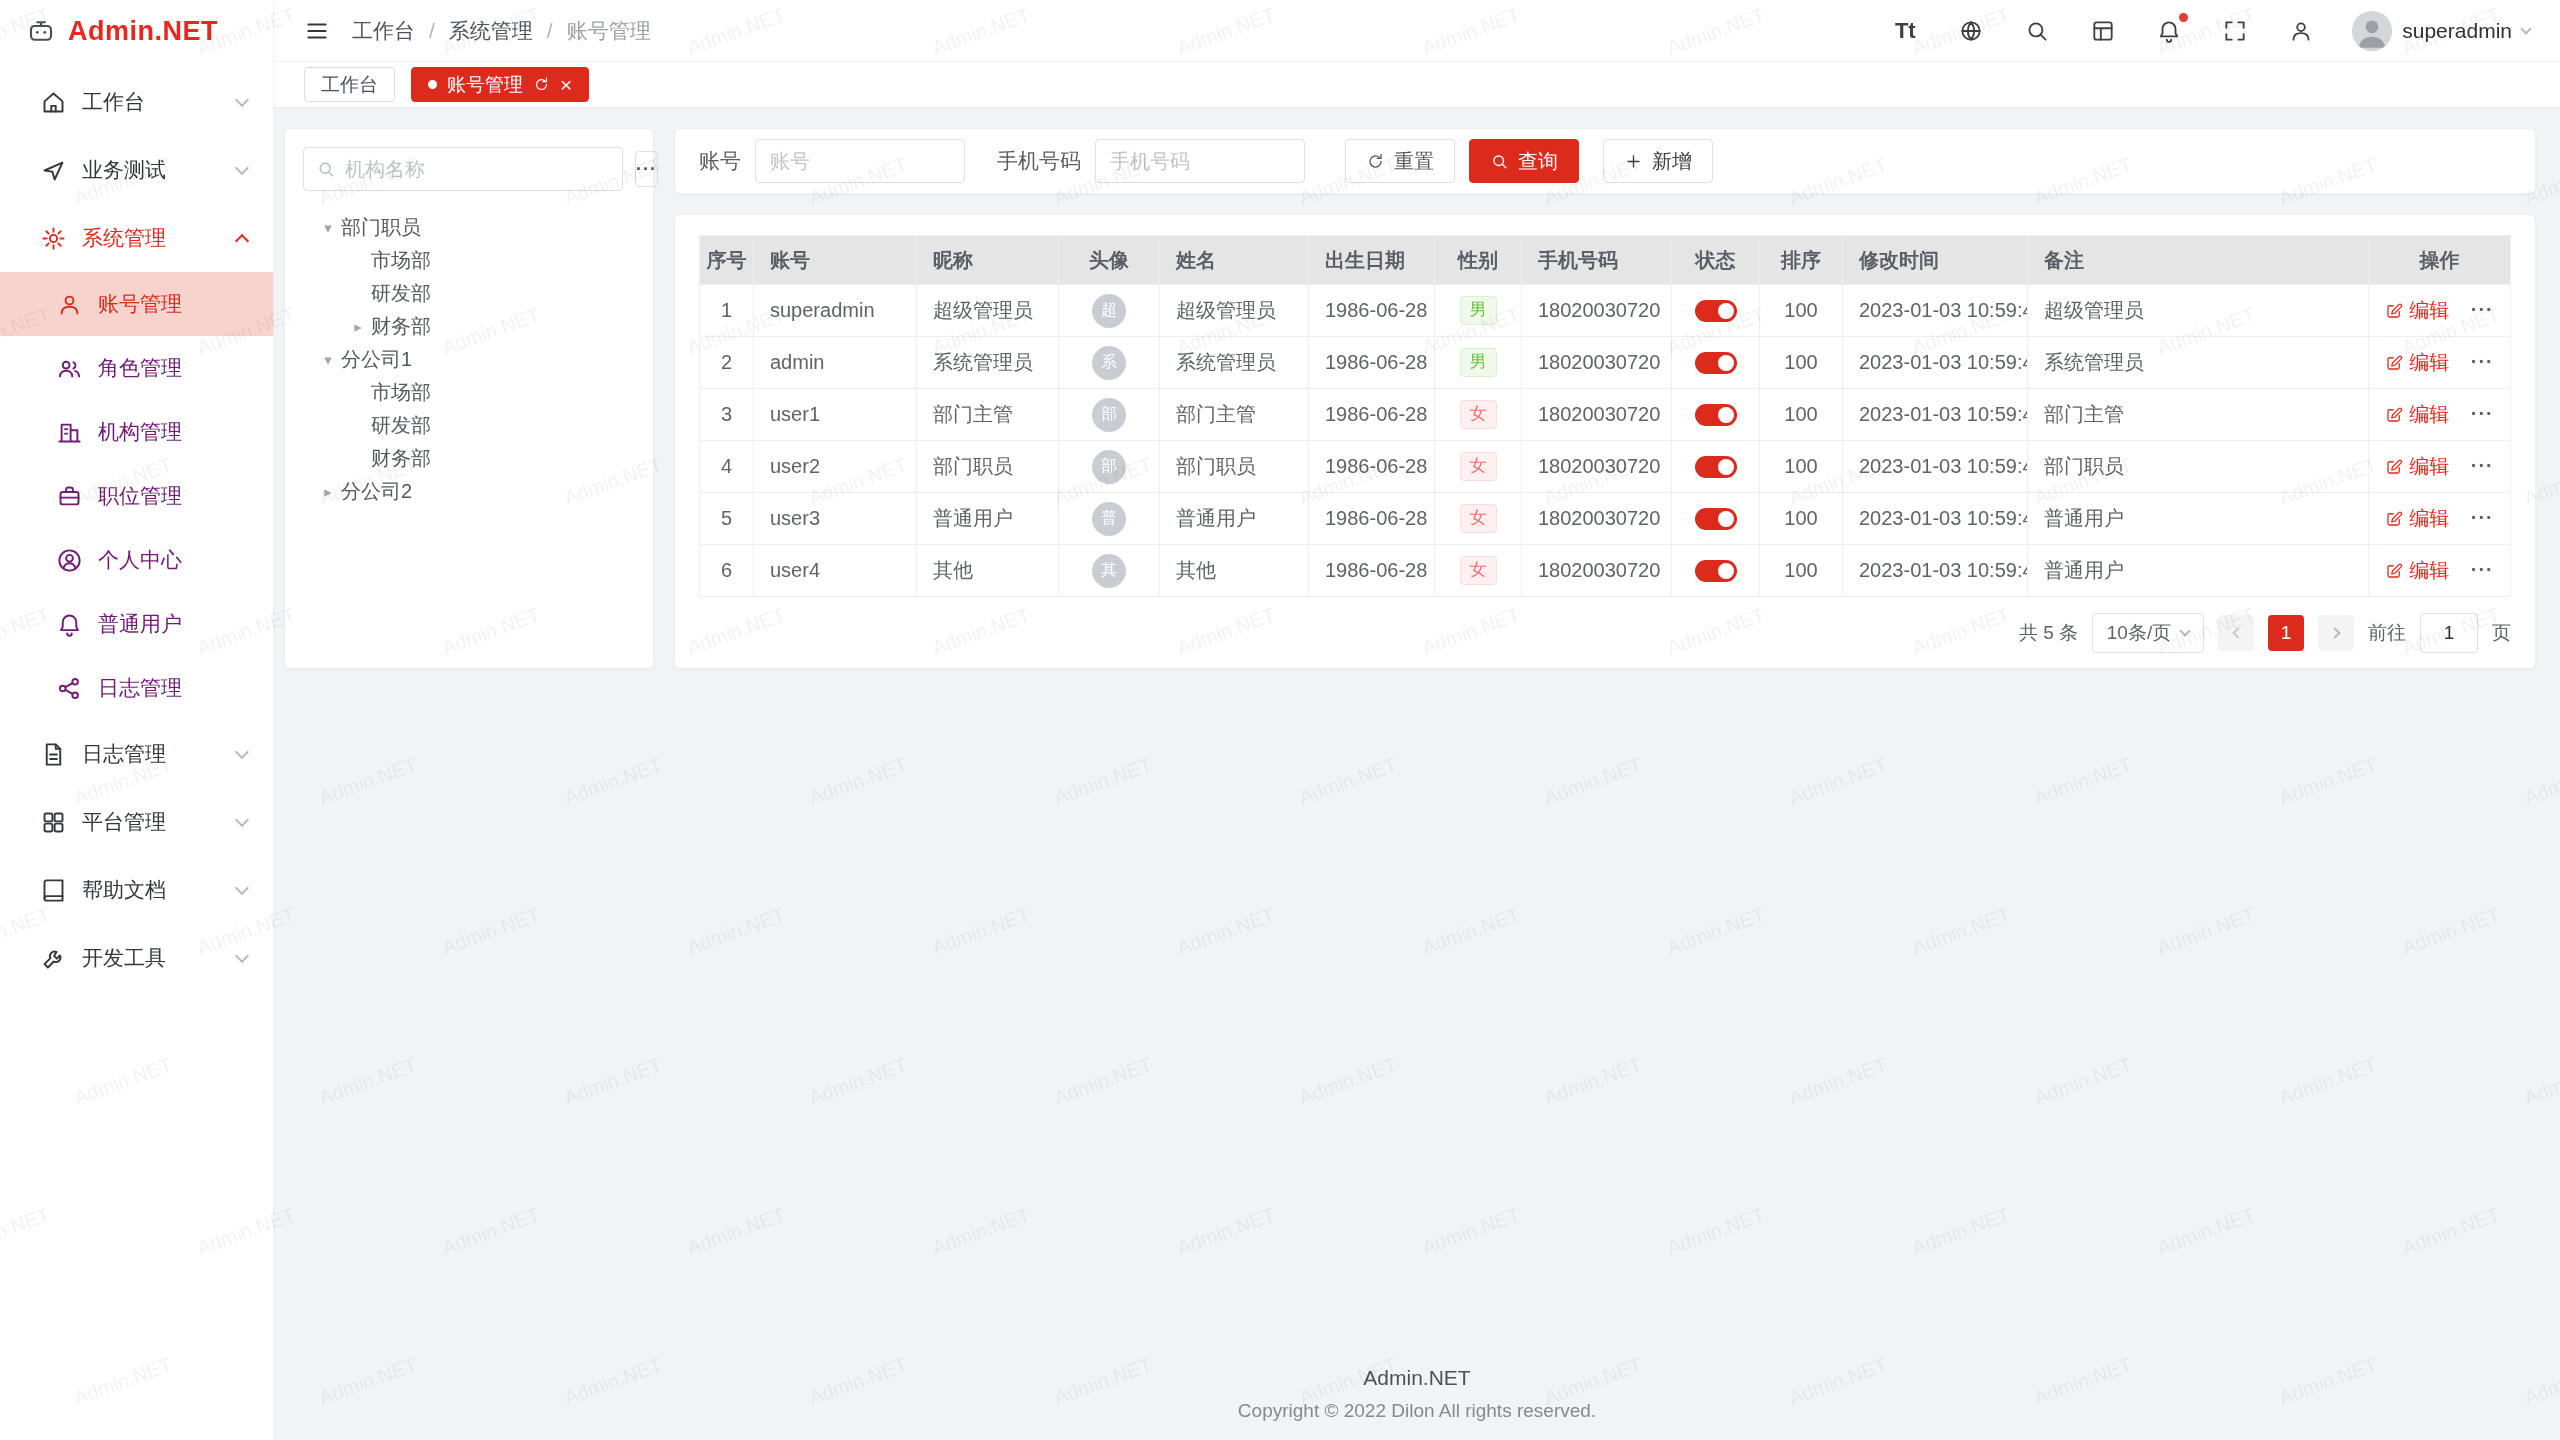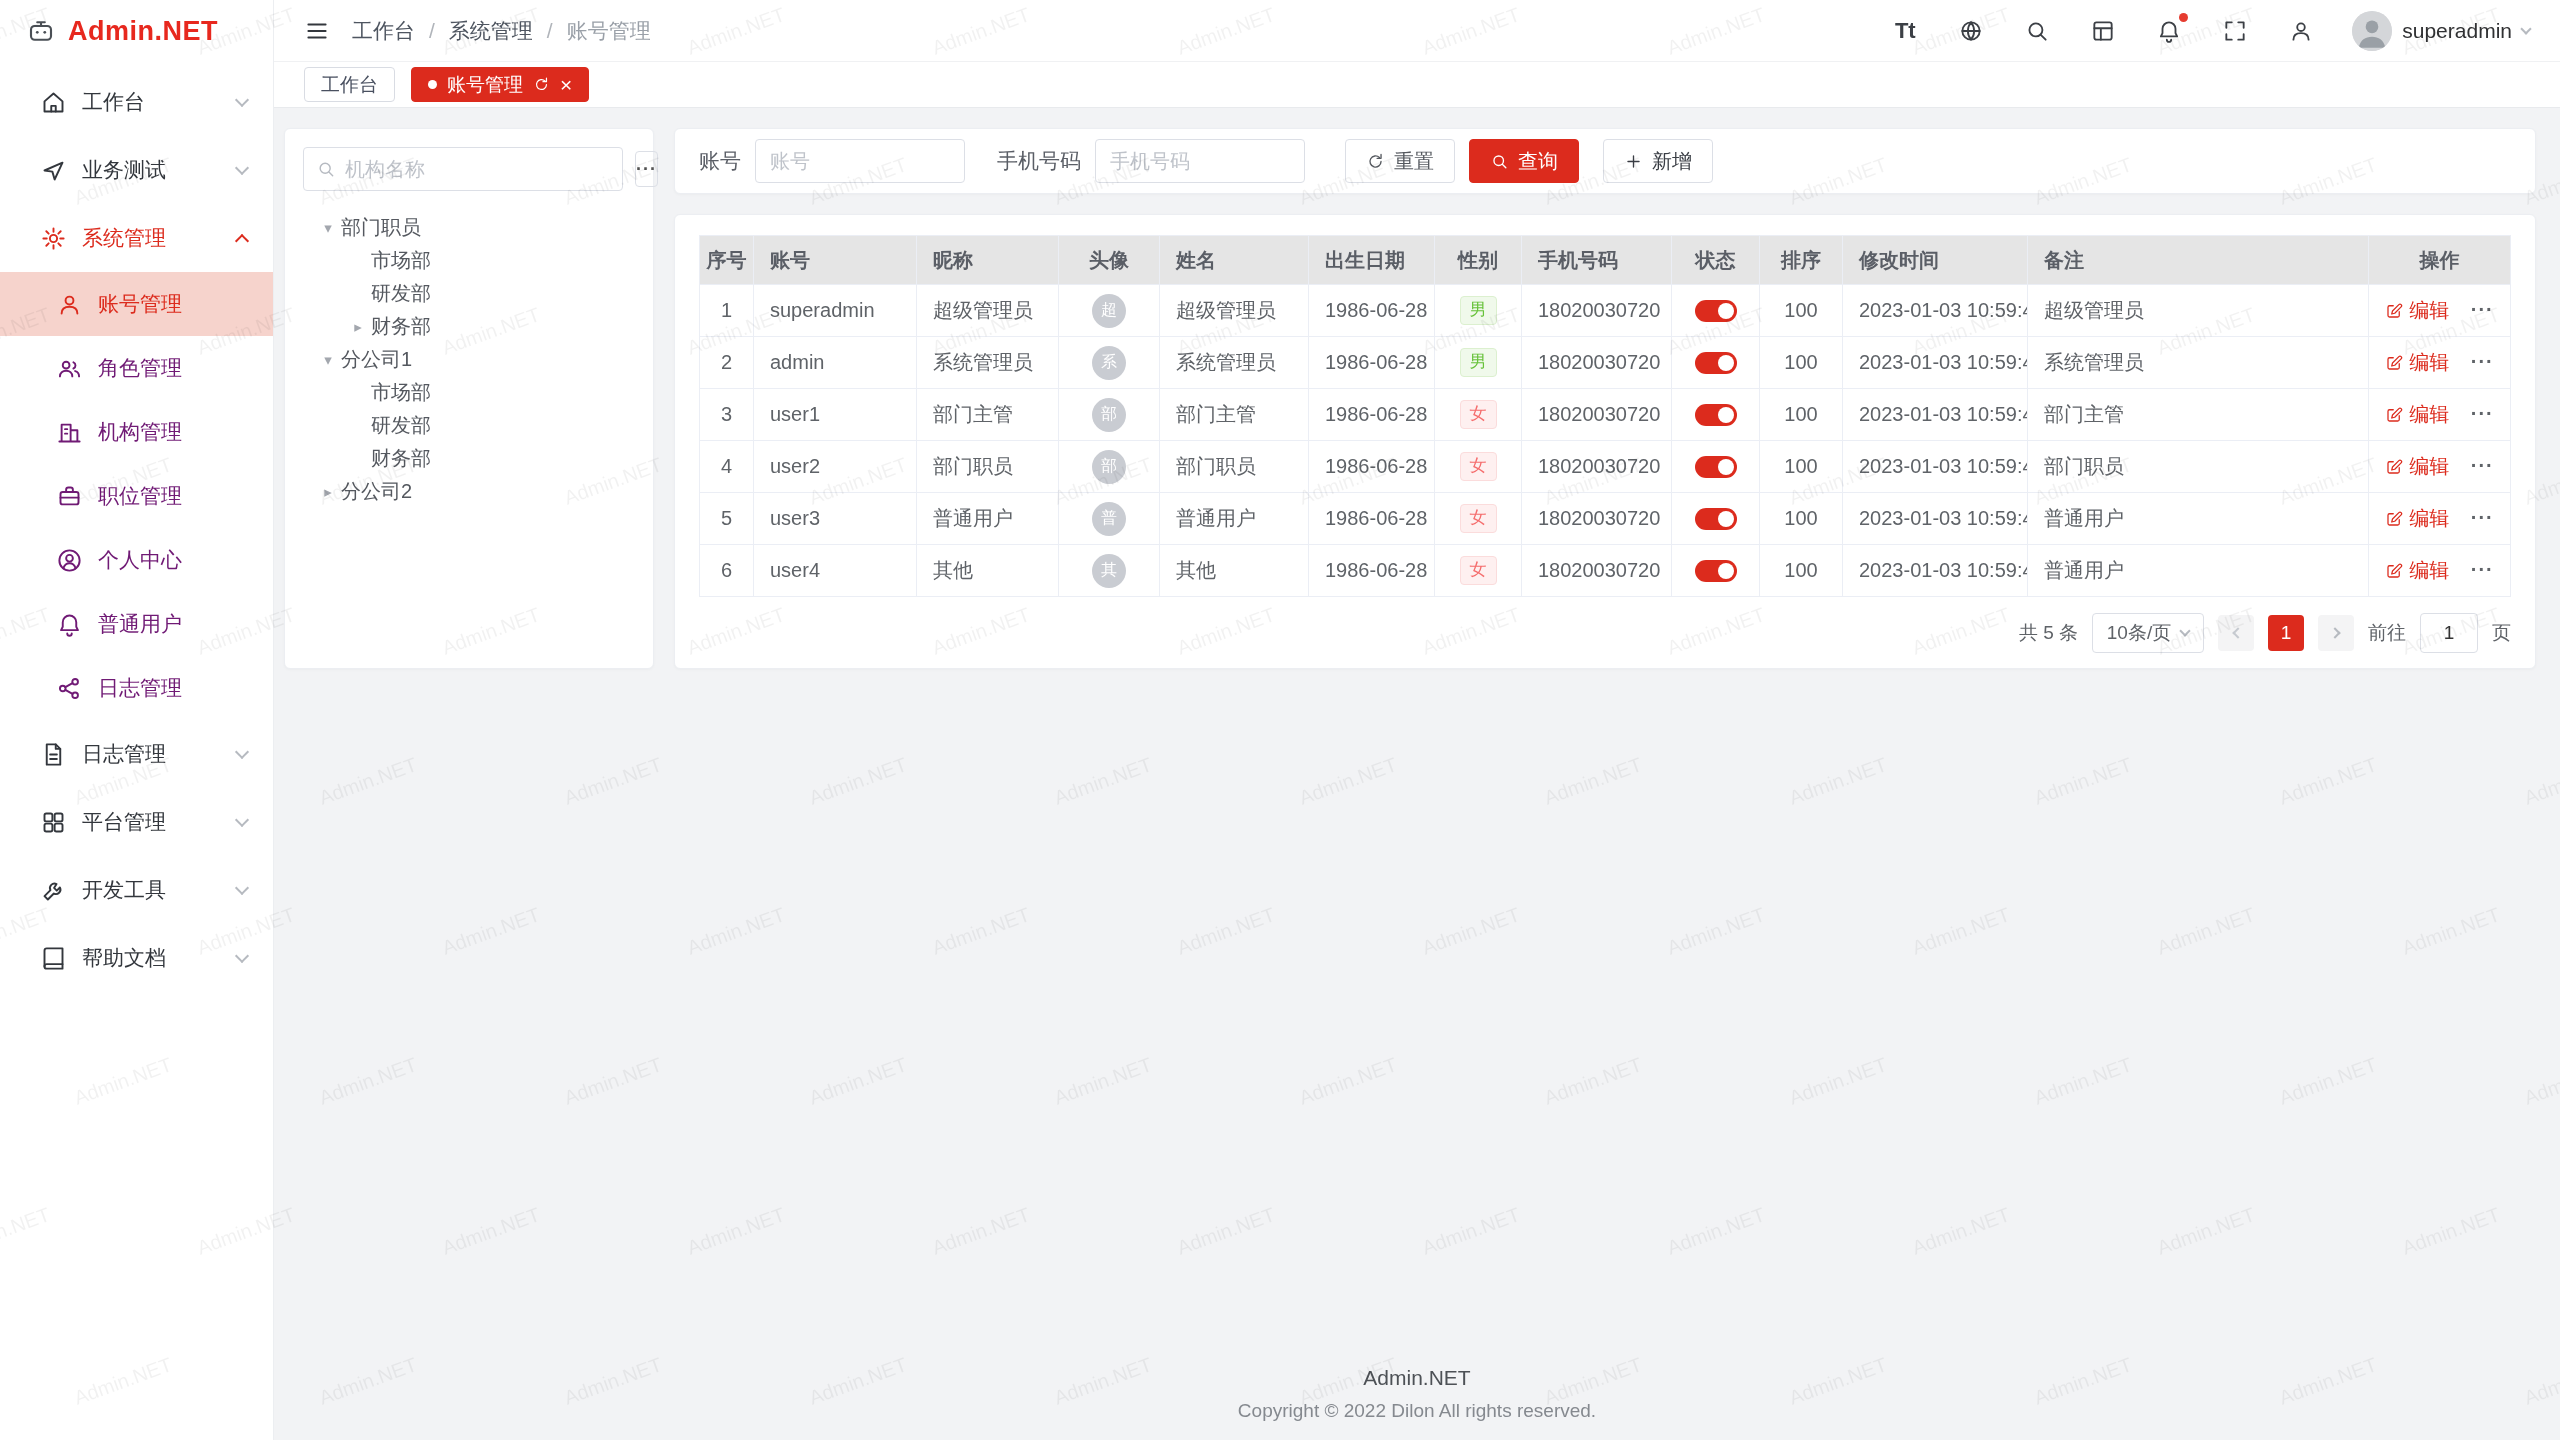--- a/index.html
+++ b/index.html
@@ -252,34 +252,34 @@
               <rect x="4" y="13" width="7" height="7" rx="1.5"></rect>
               <rect x="13" y="13" width="7" height="7" rx="1.5"></rect>
             </svg>
           </span>
         <span>平台管理</span>
         <i class="chev down"></i>
       </div>
       <div class="menu-item">
         <span class="mi-icon">
             <svg class="i" viewBox="0 0 24 24">
-              <path d="M14.7 6.3a4 4 0 0 0-5.4 5.4L4 17l3 3 5.3-5.3a4 4 0 0 0 5.4-5.4l-2.8 2.8-2.4-2.4z"></path>
-            </svg>
-          </span>
-        <span>开发工具</span>
+              <path d="M4 5a2 2 0 0 1 2-2h14v18H6a2 2 0 0 1-2-2z"></path>
+              <path d="M20 17H6a2 2 0 0 0-2 2"></path>
+            </svg>
+          </span>
+        <span>帮助文档</span>
         <i class="chev down"></i>
       </div>
       <div class="menu-item">
         <span class="mi-icon">
             <svg class="i" viewBox="0 0 24 24">
-              <path d="M4 5a2 2 0 0 1 2-2h14v18H6a2 2 0 0 1-2-2z"></path>
-              <path d="M20 17H6a2 2 0 0 0-2 2"></path>
-            </svg>
-          </span>
-        <span>帮助文档</span>
+              <path d="M14.7 6.3a4 4 0 0 0-5.4 5.4L4 17l3 3 5.3-5.3a4 4 0 0 0 5.4-5.4l-2.8 2.8-2.4-2.4z"></path>
+            </svg>
+          </span>
+        <span>开发工具</span>
         <i class="chev down"></i>
       </div>
     </nav>
   </aside>
 
   <div class="main">
 
     <header class="topbar">
       <span class="hamburger">
           <svg class="i" viewBox="0 0 24 24">

